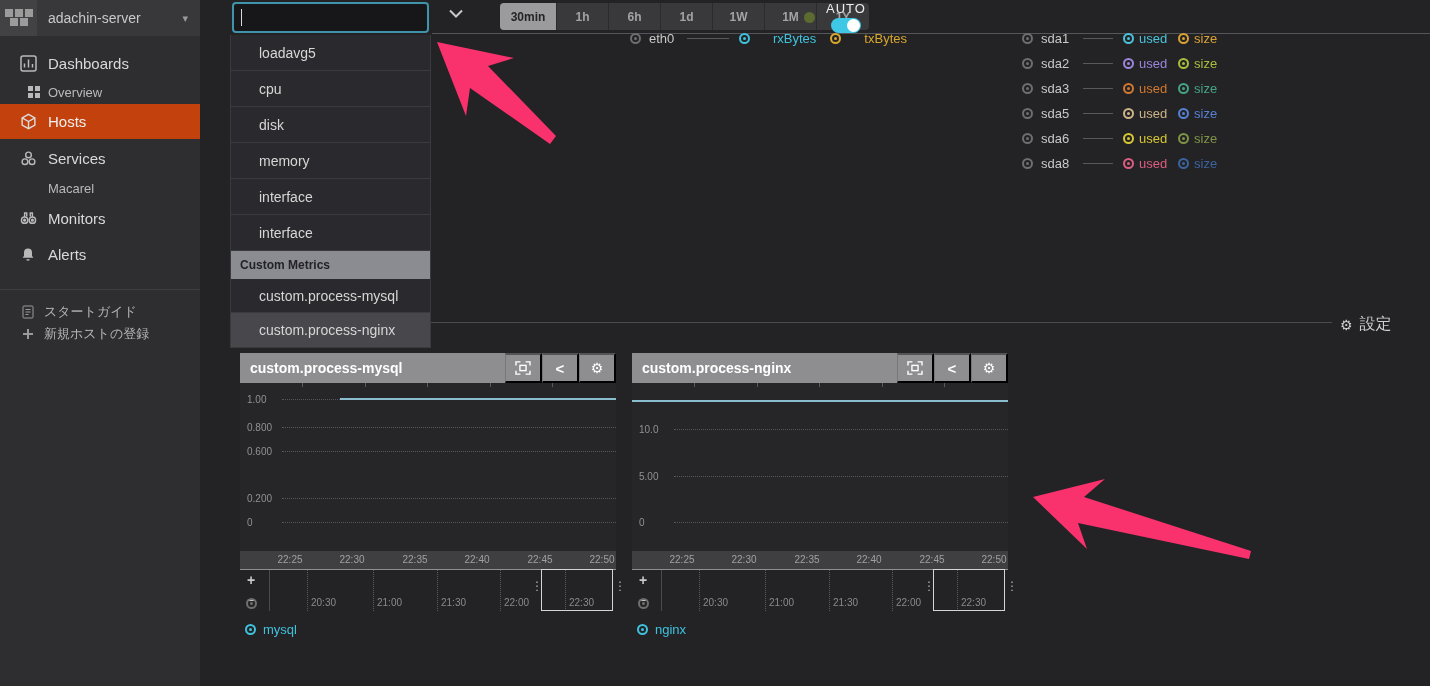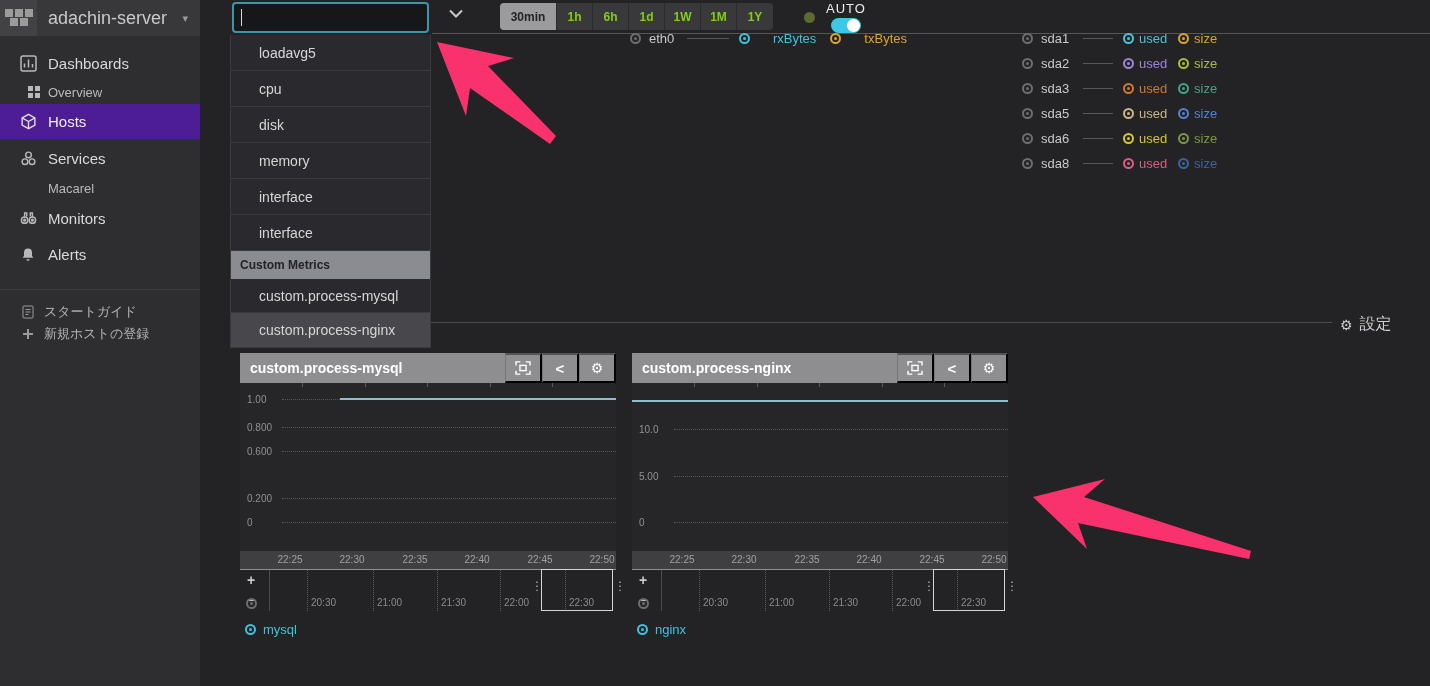--- a/index.html
+++ b/index.html
@@ -5,36 +5,36 @@
   * { box-sizing: border-box; margin: 0; padding: 0; }
   html,body { width:1430px; height:686px; overflow:hidden; background:#232325;
     font-family:"Liberation Sans", sans-serif; }
   .page { position:relative; width:1430px; height:686px; background:#232325; }
 
   
   .sidebar { position:absolute; left:0; top:0; width:200px; height:686px; background:#2e2e31; z-index:5; }
   .org-bar { position:absolute; left:0; top:0; width:200px; height:36px; background:#38383b; display:flex; align-items:center; }
   .logo { width:37px; height:36px; background:#424245; position:relative; flex:0 0 37px; }
   .logo i { position:absolute; width:8px; height:8px; background:#9b9b9b; }
-  .org-name { color:#c9c9c9; font-size:18px; margin-left:11px; flex:1; }
+  .org-name { color:#c9c9c9; font-size:14px; margin-left:11px; flex:1; }
   .org-caret { color:#9a9a9a; font-size:11px; margin-right:12px; }
   .nav-item { position:absolute; left:0; width:200px; display:flex; align-items:center; color:#d9d9d9; font-size:15px; cursor:pointer; }
   .nav-item .ic { width:28px; margin-left:20px; display:flex; align-items:center; }
   .nav-item.sub { font-size:13px; color:#b9b9b9; }
   .nav-item.sub .ic { margin-left:28px; width:20px; }
-  .nav-item.active { background:#4c1d95; color:#efefef; }
+  .nav-item.active { background:#c2410c; color:#efefef; }
   .side-divider { position:absolute; left:0; top:289px; width:200px; height:1px; background:#3e3e41; }
   .foot-item { position:absolute; left:0; width:200px; display:flex; align-items:center; color:#b5b5b5; font-size:13px; cursor:pointer; }
   .foot-item .ic { width:22px; margin-left:22px; display:flex; align-items:center; }
 
   
   .top-divider { position:absolute; left:432px; top:33px; width:998px; height:1px; background:#55555a; z-index:1; }
   .chev { position:absolute; left:448px; top:7px; background:none; border:none; cursor:pointer; z-index:3; }
   .range-group { position:absolute; left:500px; top:3px; height:27px; display:flex; background:#39393c; border-radius:4px; overflow:hidden; z-index:3; }
-  .rbtn { border:none; background:transparent; color:#84cc16; font-size:12px; font-weight:bold; width:36px; border-right:1px solid #2b2b2e; font-family:inherit; cursor:pointer; }
+  .rbtn { border:none; background:transparent; color:#a3a3a3; font-size:12px; font-weight:bold; width:52px; border-right:1px solid #2b2b2e; font-family:inherit; cursor:pointer; }
   .rbtn:last-child { border-right:none; }
   .rbtn.sel { background:#9b9b9e; color:#242428; width:57px; }
   .status-dot { position:absolute; left:804px; top:12px; width:11px; height:11px; border-radius:50%; background:#5c6b2f; z-index:3; }
   .auto { position:absolute; left:826px; top:1px; z-index:3; cursor:pointer; }
   .auto-label { font-size:13px; color:#ececec; letter-spacing:1px; text-align:center; margin-bottom:2px; }
   .switch { width:30px; height:15px; border-radius:8px; background:#3ec8e6; position:relative; margin:0 auto; }
   .knob { position:absolute; right:1px; top:1px; width:13px; height:13px; border-radius:50%; background:#fff; }
 
   
   .radio { width:11px; height:11px; border:2px solid currentColor; border-radius:50%; position:relative; display:inline-block; flex:0 0 11px; }

